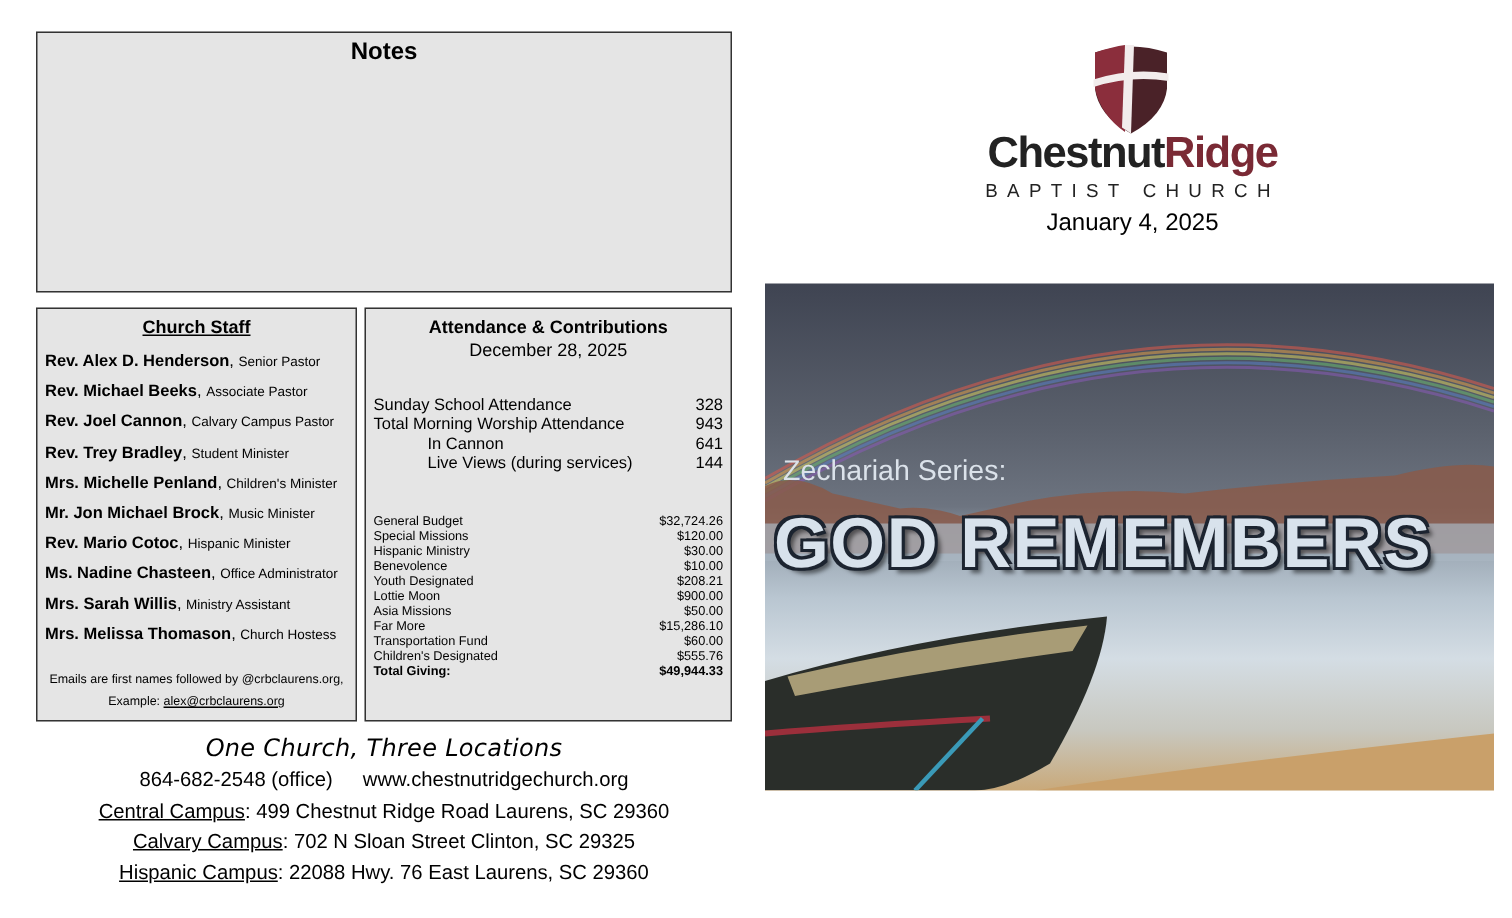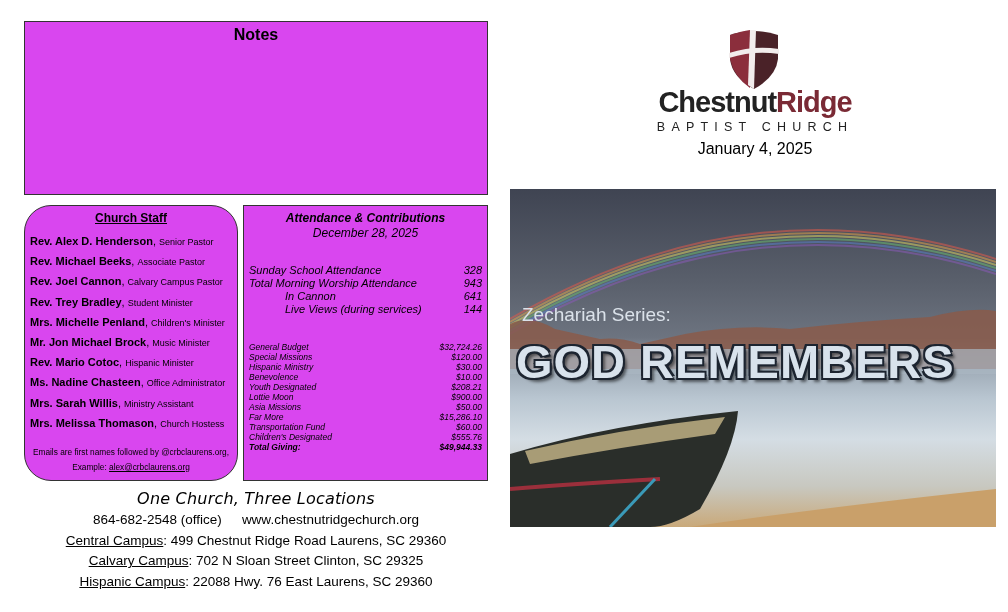--- a/index.html
+++ b/index.html
@@ -1,27 +1,27 @@
 <!DOCTYPE html>
 <html><head>
 <meta charset="utf-8">
 <style>
   html, body { margin:0; padding:0; background:#ffffff; }
   body { width:1008px; height:612px; position:relative; overflow:hidden; font-family:"Liberation Sans", sans-serif; color:#000; }
-  .box { position:absolute; border:1px solid #333; background:#d946ef; box-sizing:border-box; }
+  .box { position:absolute; border:1px solid #333; background:#e5e5e5; box-sizing:border-box; }
   #notes { left:24px; top:21px; width:464px; height:174px; }
   #notes .title { text-align:center; font-weight:bold; font-size:16px; margin-top:4px; }
-  #staff { left:24px; top:205px; width:214px; height:276px; padding:4px 5px;border-radius:27px; }
+  #staff { left:24px; top:205px; width:214px; height:276px; padding:4px 5px; }
   #staff .title { text-align:center; font-weight:bold; font-size:12px; text-decoration:underline; margin-bottom:6px; margin-top:1px; }
   .staff-row { font-size:11px; white-space:nowrap; height:20.2px; line-height:20px; }
   .staff-row .nm { font-weight:bold; }
   .staff-row .rl { font-size:9px; }
   .staff-note { font-size:8.3px; text-align:center; line-height:15px; margin-top:12px; }
   .staff-note a { color:#000; text-decoration:underline; }
-  #attend { left:243px; top:205px; width:245px; height:276px; padding:4px 5px;font-style:italic; }
+  #attend { left:243px; top:205px; width:245px; height:276px; padding:4px 5px; }
   #attend .title { text-align:center; font-weight:bold; font-size:12px; margin-top:1px; }
   #attend .sub { text-align:center; font-size:12px; margin-top:1px; }
   .att-table { margin-top:24px; }
   .att-row { display:flex; justify-content:space-between; font-size:11px; line-height:13px; }
   .att-row.indent .lbl { padding-left:36px; }
   .contrib { margin-top:26px; }
   .c-row { display:flex; justify-content:space-between; font-size:8.5px; line-height:10px;align-items:flex-end; }
   .c-row.total { font-weight:bold; }
   #footer { position:absolute; left:24px; top:488px; width:464px; text-align:center; }
   #footer .tag { font-family:"DejaVu Sans", sans-serif; font-style:italic; font-size:16px; line-height:22px; letter-spacing:0.2px; }

